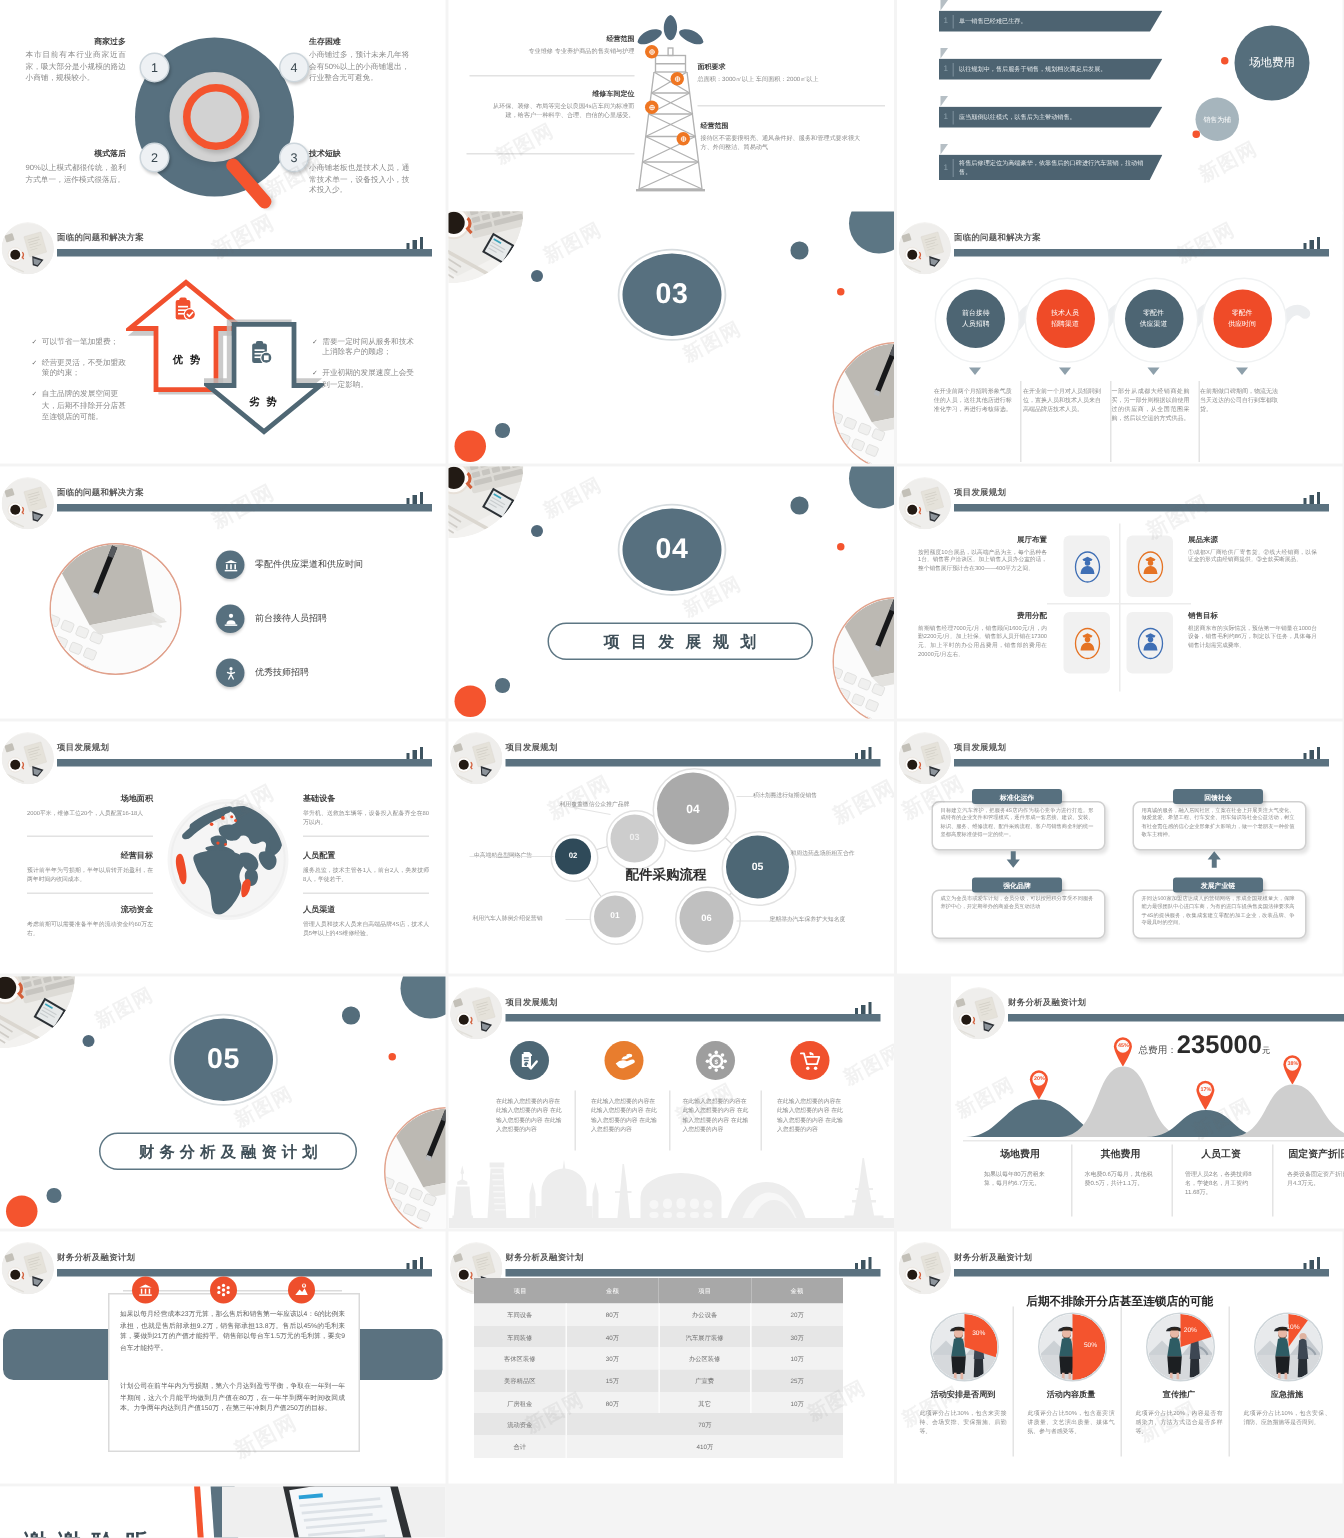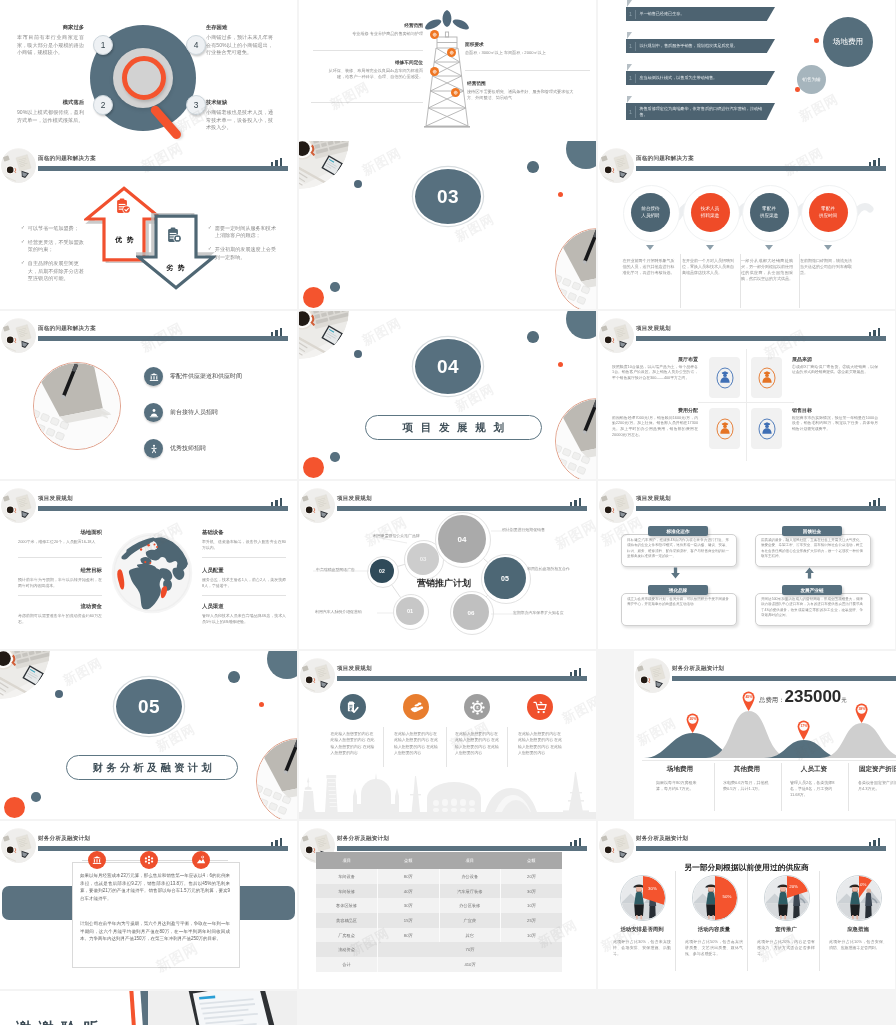--- a/index.html
+++ b/index.html
@@ -999,21 +999,21 @@
     <span>04</span>
       </div>
       <div style="position:absolute;left:182px;top:73px;width:48px;height:48px;border-radius:50%;border:.7px solid #e2e2e2;background:#fff;"></div>
       <div class="ncirc" style="left:185px;top:76px;width:42px;height:42px;background:#4d6775;color:#ffffff;font-size:7.0px;">
     <span>05</span>
       </div>
       <div style="position:absolute;left:151px;top:110px;width:42px;height:42px;border-radius:50%;border:.7px solid #e2e2e2;background:#fff;"></div>
       <div class="ncirc" style="left:154px;top:113px;width:36px;height:36px;background:#c0c0c0;color:#ffffff;font-size:6.2px;">
     <span>06</span>
       </div>
-      <div style="position:absolute;left:104px;top:96px;width:82px;text-align:center;font-size:9px;font-weight:bold;color:#2f2f2f;">营销推广计划</div>
+      <div style="position:absolute;left:104px;top:96px;width:82px;text-align:center;font-size:9px;font-weight:bold;color:#2f2f2f;">配件采购流程</div>
       <div class="cn" style="position:absolute;left:16px;top:128px;width:60px;font-size:3.9px;text-align:left;">利用汽车人脉例介绍促营销</div>
       <div class="cn" style="position:absolute;left:17px;top:86px;width:62px;font-size:3.9px;text-align:left;">中高端精盘型网络广告</div>
       <div class="cn" style="position:absolute;left:74px;top:52px;width:58px;font-size:3.9px;text-align:left;">利用覆盖微信公众推广品牌</div>
       <div class="cn" style="position:absolute;left:203px;top:46px;width:76px;font-size:3.9px;text-align:left;">积计划要进行短期促销售</div>
       <div class="cn" style="position:absolute;left:228px;top:85px;width:66px;font-size:3.9px;text-align:left;">和周边药盘场所相互合作</div>
       <div class="cn" style="position:absolute;left:214px;top:129px;width:76px;font-size:3.9px;text-align:left;">定期举办汽车保养扩大知名度</div>
       <svg style="position:absolute;left:0;top:0;" width="297" height="168">
         <line x1="78" y1="132" x2="95" y2="132" stroke="#e0e0e0" stroke-width=".6"></line>
         <line x1="14" y1="90" x2="70" y2="90" stroke="#e0e0e0" stroke-width=".6"></line>
         <line x1="76" y1="56" x2="108" y2="62" stroke="#e0e0e0" stroke-width=".6"></line>
@@ -1703,21 +1703,21 @@
           </svg>
         </div>
     <div class="htitle">财务分析及融资计划</div>
     <div class="hbar" style="left:38px;width:250px;"></div>
     <div class="bars" style="left:271px;">
       <i style="left:0;height:3.4px"></i>
           <i style="left:4.3px;height:5.6px"></i>
           <i style="left:8.6px;height:7.8px"></i>
     </div>
   </div>
-      <div style="position:absolute;left:0;top:41px;width:297px;text-align:center;font-size:7.8px;font-weight:bold;color:#262626;">另一部分则根据以前使用过的供应商</div>
+      <div style="position:absolute;left:0;top:41px;width:297px;text-align:center;font-size:7.8px;font-weight:bold;color:#262626;">后期不排除开分店甚至连锁店的可能</div>
       <div style="position:absolute;left:22px;top:54px;width:44px;height:44px;border-radius:50%;overflow:hidden;border:.6px solid #ced5d9;">
    <svg width="44" height="44" viewBox="0 0 100 100" style="display:block">
    <defs>
             <clipPath id="u21">
               <circle cx="50" cy="50" r="50"></circle>
             </clipPath>
           </defs>
    <g clip-path="url(#u21)">
      <rect width="100" height="100" fill="#e8eaec"></rect>
      <path d="M0 62 L22 40 L44 62 Z" fill="#ccd1d5"></path>

